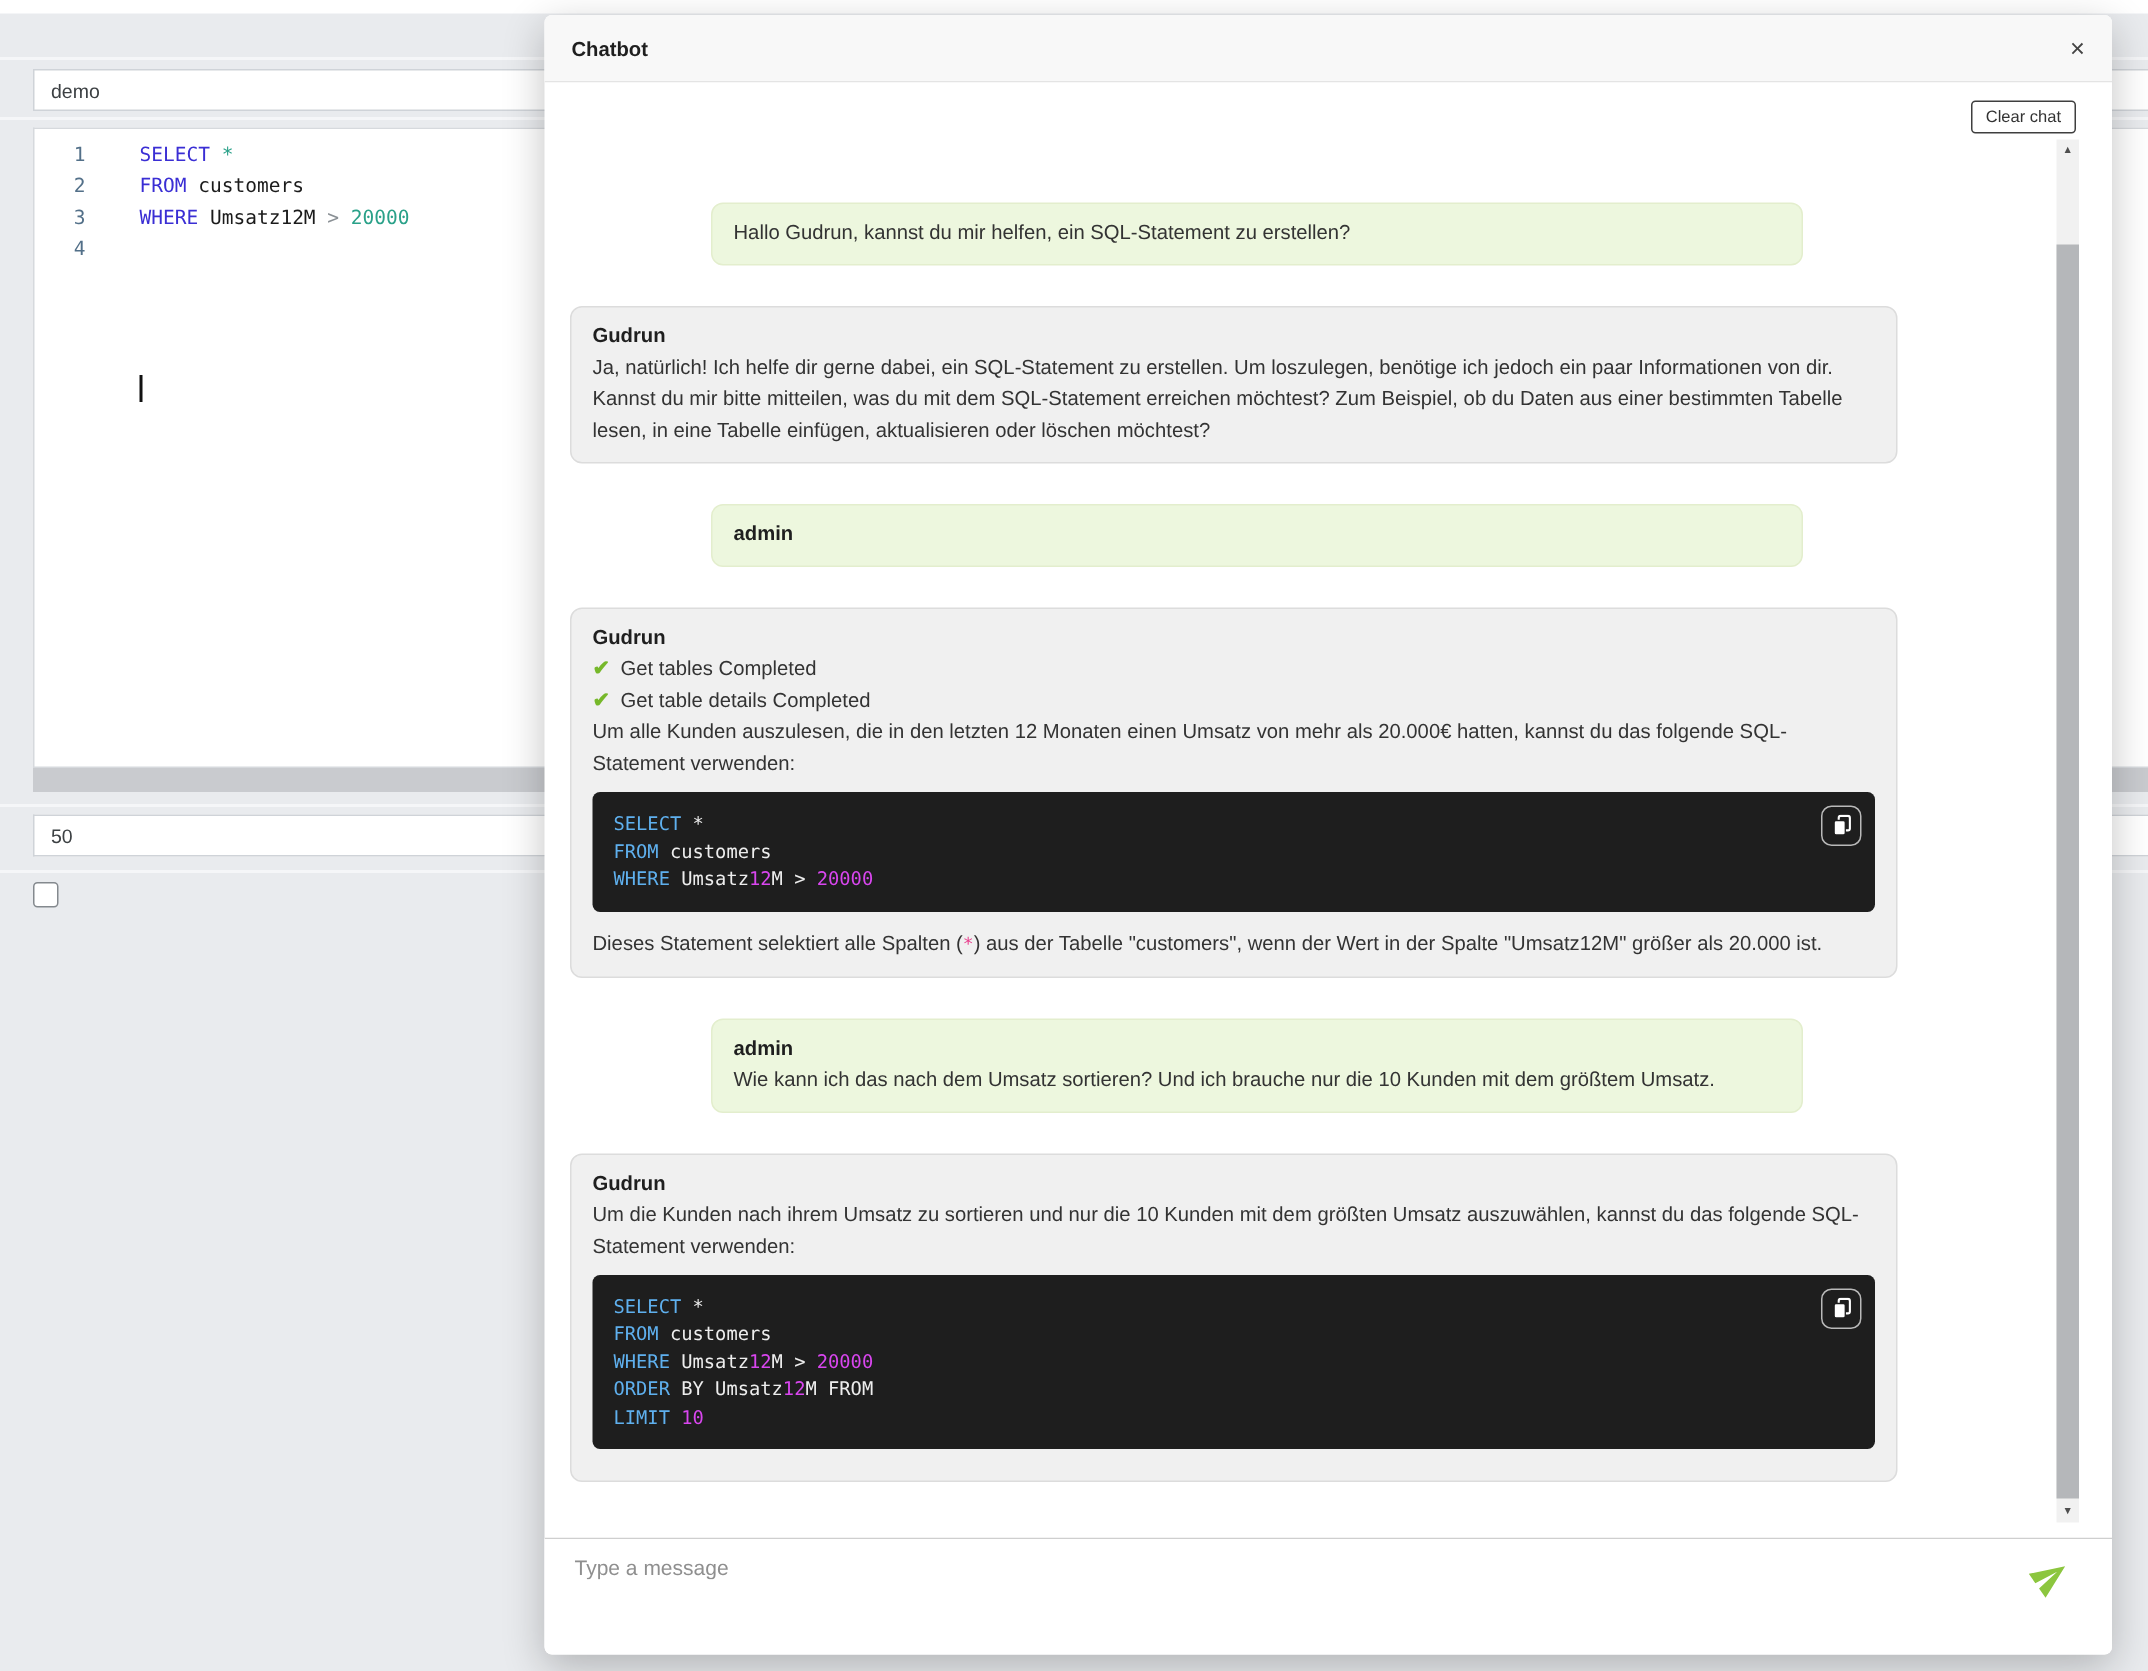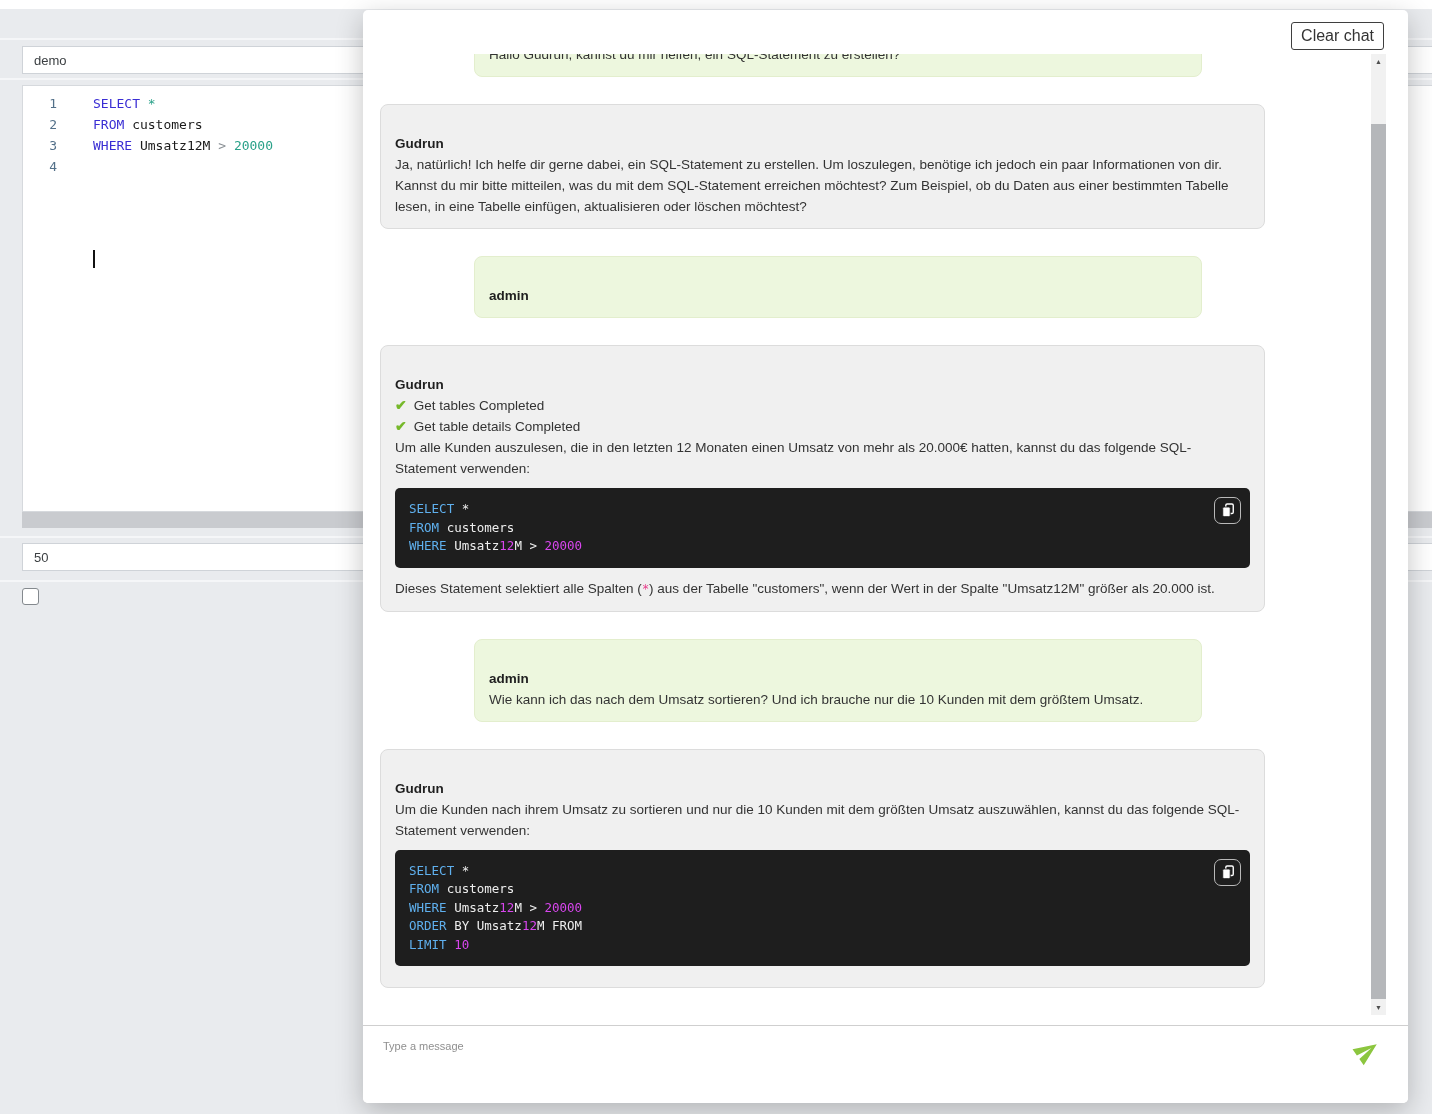--- a/index.html
+++ b/index.html
@@ -46,42 +46,42 @@
   .modal-header {
     height:45px; flex:none; background:#f8f8f8; border-bottom:1px solid #e4e4e4;
     border-radius:5px 5px 0 0; display:flex; align-items:center; padding:0 18px;
   }
   .modal-title { font-size:13.5px; font-weight:bold; color:#1f1f1f; }
   .modal-close { margin-left:auto; font-size:17px; color:#444; cursor:pointer; line-height:1; }
   .modal-body { flex:1; display:flex; flex-direction:column; min-height:0; padding-top:12px; }
   .clear-row { display:flex; justify-content:flex-end; padding:0 24px 2px 0; flex:none; }
   .clear-btn {
     border:1px solid #3f3f3f; background:#fff; color:#333; border-radius:3px;
-    font-size:16px; padding:4px 9px; font-family:"Liberation Sans", sans-serif; cursor:pointer;
+    font-size:11px; padding:4px 9px; font-family:"Liberation Sans", sans-serif; cursor:pointer;
   }
   .chat-wrap { flex:1; display:flex; min-height:0; padding-left:17px; margin:2px 22px 10px 0; }
   .chat-scroll {
     flex:1; overflow:hidden; display:flex; flex-direction:column; justify-content:flex-end;
   }
   
   .vscrollbar { width:15px; flex:none; margin-left:8px; background:#f1f1f1; position:relative; }
   .sb-arrow { position:absolute; left:0; width:15px; height:15px; color:#4f4f4f; font-size:7px;
               display:flex; align-items:center; justify-content:center; }
   .sb-up { top:0; }
   .sb-down { bottom:0; }
   .sb-thumb { position:absolute; left:0; width:15px; top:70px; bottom:16px; background:#b5b7ba; }
 
   
   .msg { margin-bottom:27px; flex:none; }
   .bubble {
     border-radius:8px; padding:8px 14px 11px; font-size:13.5px; line-height:21px; color:#333;
   }
   .msg.bot .bubble { width:885px; background:#f0f0f0; border:1px solid #dcdcdc; }
   .msg.user .bubble { width:728px; margin-left:94px; background:#edf7de; border:1px solid #e3eecd; }
-  .author { font-weight:bold; color:#1f1f1f;margin-top:20px; }
+  .author { font-weight:bold; color:#1f1f1f; }
   .tool-line { display:flex; align-items:center; gap:7px; }
   .check { color:#76b82a; font-size:14px; font-weight:bold; }
   .para { }
   .icode { font-family:"DejaVu Sans Mono", monospace; font-size:12px; color:#e83e8c; }
   .codeblock {
     position:relative; background:#1e1e1e; border-radius:5px; margin:9px 0 10px;
     padding:12px 14px; font-family:"DejaVu Sans Mono", monospace; font-size:12.5px;
     line-height:18.5px; color:#ededed;
   }
   .codeblock .cline { white-space:pre; }
@@ -92,21 +92,21 @@
     border:1.5px solid #b9b9b9; border-radius:7px; background:transparent;
     display:flex; align-items:center; justify-content:center; cursor:pointer; padding:0;
   }
 
   
   .input-row {
     flex:none; border-top:1px solid #cfcfcf; height:78px; position:relative;
     border-radius:0 0 5px 5px; background:#fff; padding:10px 18px;
   }
   .chat-input {
-    width:940px; border:none; outline:none; font-size:11px; color:#4c1d95;
+    width:940px; border:none; outline:none; font-size:14px; color:#4c1d95;
     font-family:"Liberation Sans", sans-serif; background:transparent;
   }
   .chat-input::placeholder { color:#8f8f8f; }
   .send-btn {
     position:absolute; right:28px; top:12px; width:26px; height:26px; border:none;
     background:transparent; cursor:pointer; padding:0;
   }
 </style>
 </head>
 <body>
@@ -141,20 +141,24 @@
   <div id="ed-cursor"></div>
 </div>
 
 <div id="hscroll"></div>
 
 <input class="bg-input" id="limit-row" style="top: 543px;" value="50">
 
 <div id="bg-checkbox"></div>
 
 <div id="chat-modal">
+  <div class="modal-header">
+    <span class="modal-title">Chatbot</span>
+    <span class="modal-close">×</span>
+  </div>
 
   <div class="modal-body">
     <div class="clear-row">
       <button class="clear-btn">Clear chat</button>
     </div>
 
     <div class="chat-wrap">
       <div class="chat-scroll" id="chat-scroll">
           <div class="msg user cut">
             <div class="bubble">

